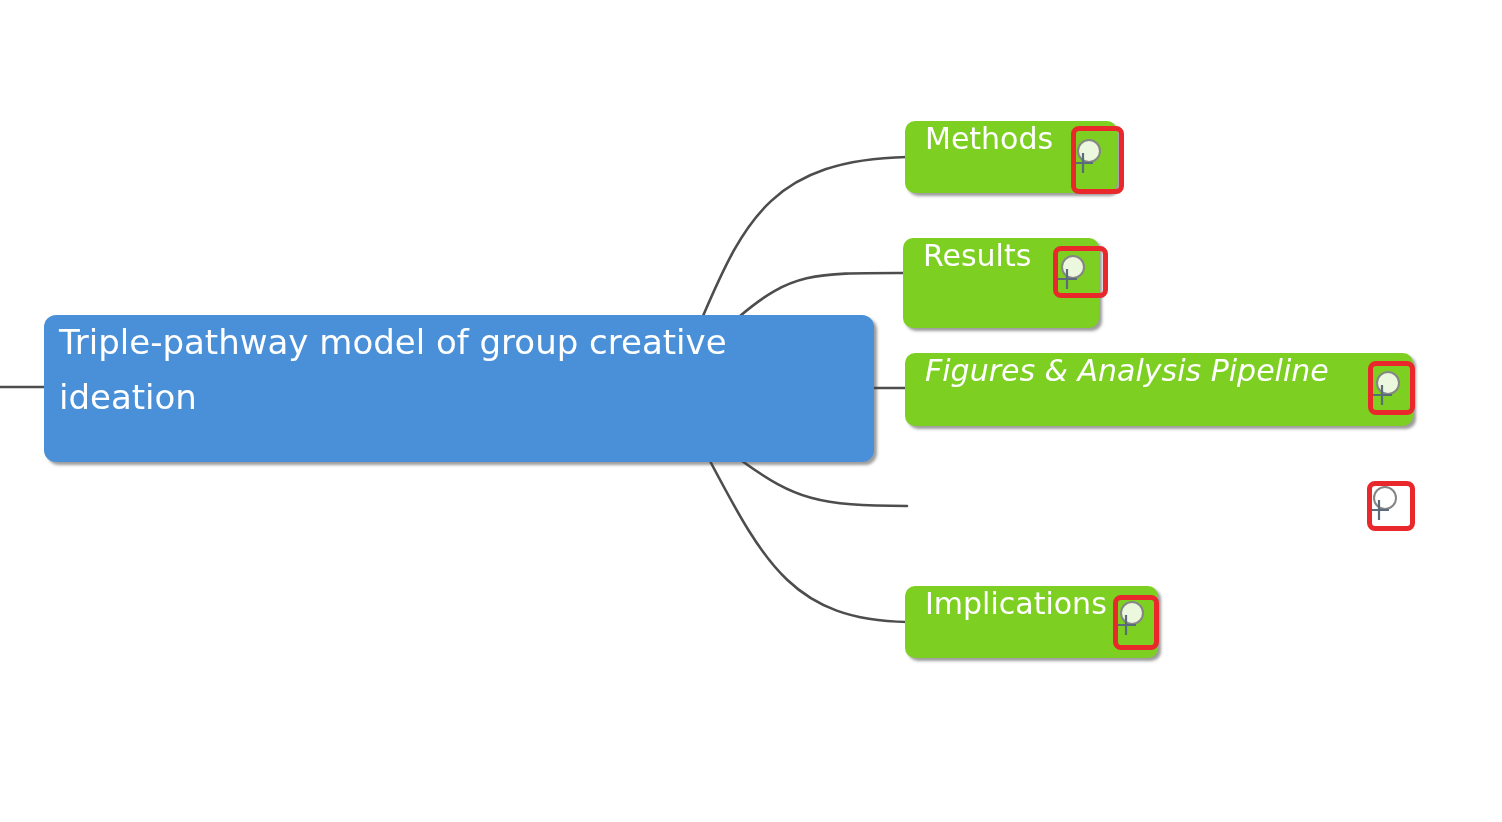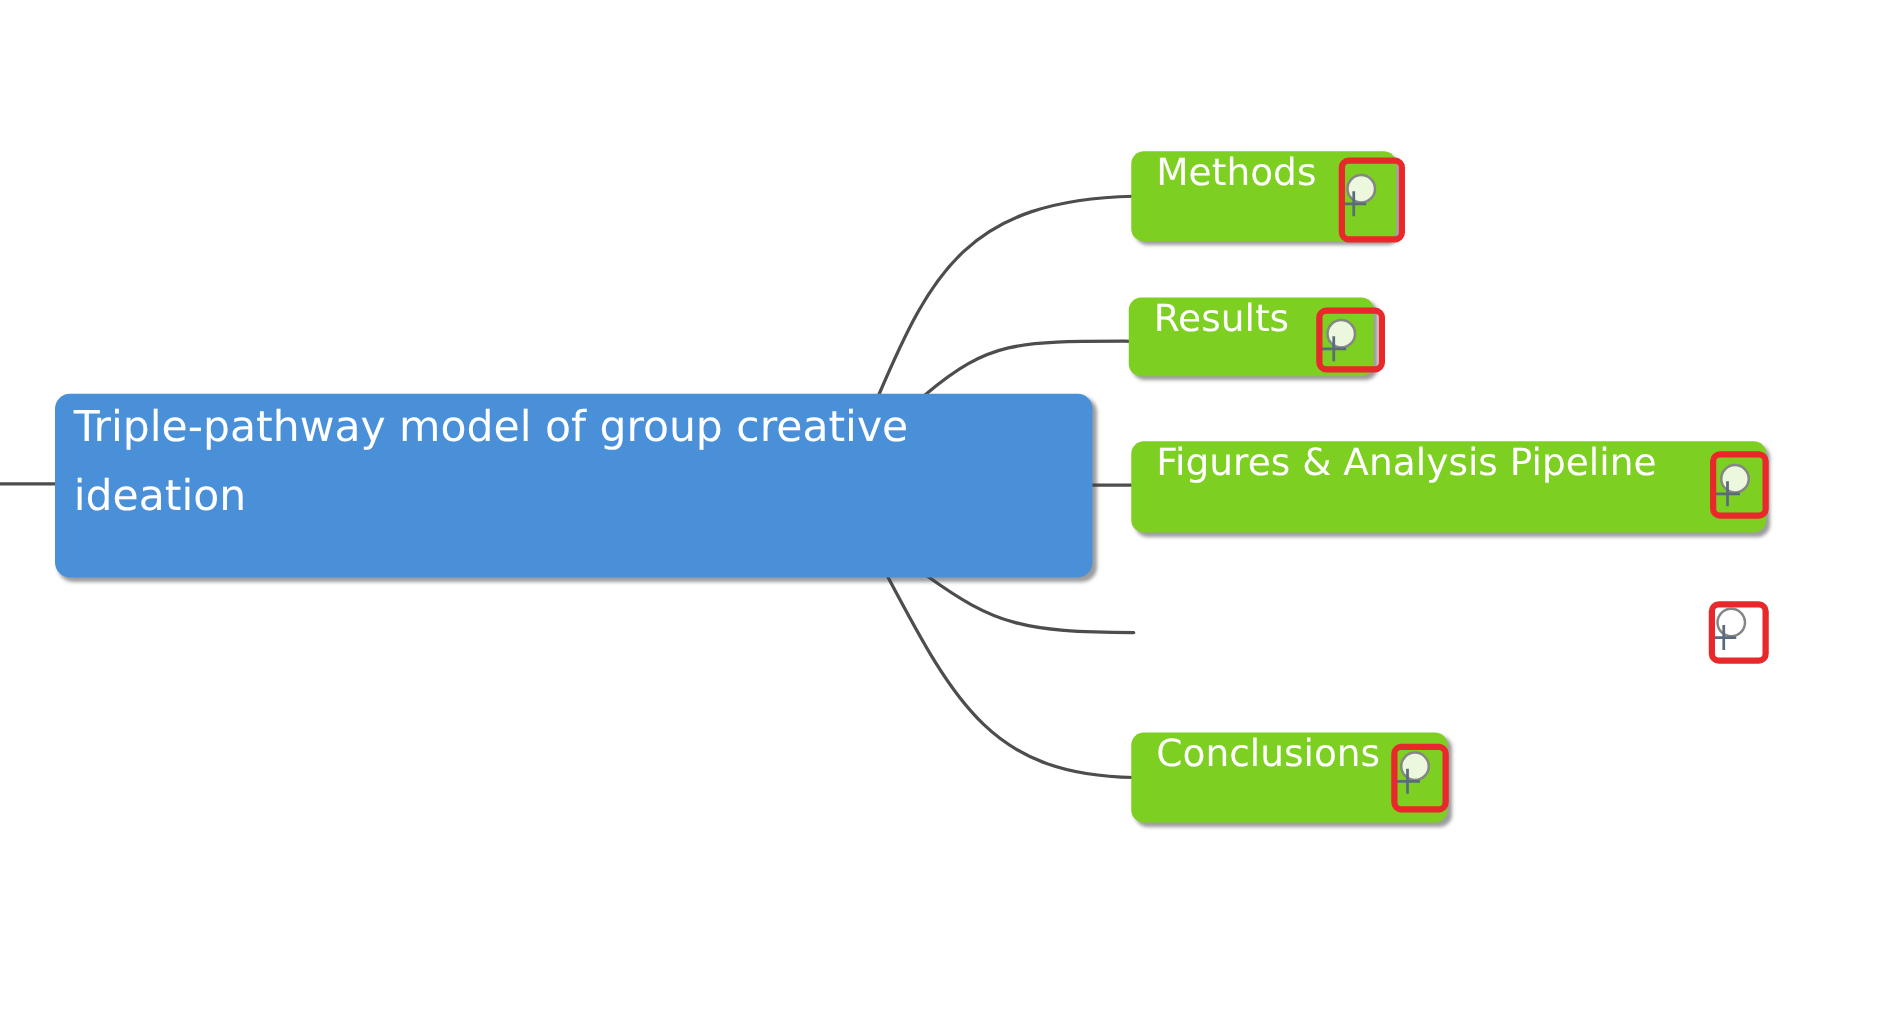--- a/index.html
+++ b/index.html
@@ -95,46 +95,46 @@
 
   <div class="node child" style="left:905px; top:121px; width:172px; height:72px;">
     <span>Methods</span>
   </div>
   <svg class="expand-icon" style="left:1069px; top:136px;" width="36" height="50" viewBox="0 0 36 50">
     <circle cx="20" cy="15" r="11"></circle>
     <path d="M4 27 H24 M14 17 V37"></path>
   </svg>
   <div class="highlight-box" style="left:1071px; top:126px; width:43px; height:58px;"></div>
 
-  <div class="node child" style="left:903px; top:238px; width:156px; height:63px;">
+  <div class="node child" style="left:903px; top:238px; width:156px; height:90px;">
     <span>Results</span>
   </div>
   <svg class="expand-icon" style="left:1053px; top:252px;" width="36" height="50" viewBox="0 0 36 50">
     <circle cx="20" cy="15" r="11"></circle>
     <path d="M4 27 H24 M14 17 V37"></path>
   </svg>
   <div class="highlight-box" style="left:1053px; top:246px; width:45px; height:42px;"></div>
 
-  <div class="node child" style="left:905px; top:353px; width:468px; height:73px;">
+  <div class="node child" style="left:905px; top:353px; width:468px; height:73px;font-style:italic;">
     <span>Figures &amp; Analysis Pipeline</span>
   </div>
   <svg class="expand-icon" style="left:1368px; top:368px;" width="36" height="50" viewBox="0 0 36 50">
     <circle cx="20" cy="15" r="11"></circle>
     <path d="M4 27 H24 M14 17 V37"></path>
   </svg>
   <div class="highlight-box" style="left:1368px; top:361px; width:37px; height:44px;"></div>
 
   <svg class="expand-icon" style="left:1365px; top:483px;" width="36" height="50" viewBox="0 0 36 50">
     <circle cx="20" cy="15" r="11"></circle>
     <path d="M4 27 H24 M14 17 V37"></path>
   </svg>
   <div class="highlight-box" style="left:1367px; top:481px; width:38px; height:40px;"></div>
 
   <div class="node child" style="left:905px; top:586px; width:213px; height:72px;">
-    <span>Conclusions</span>
+    <span>Implications</span>
   </div>
   <svg class="expand-icon" style="left:1112px; top:598px;" width="36" height="50" viewBox="0 0 36 50">
     <circle cx="20" cy="15" r="11"></circle>
     <path d="M4 27 H24 M14 17 V37"></path>
   </svg>
   <div class="highlight-box" style="left:1113px; top:595px; width:36px; height:45px;"></div>
 
 </div>
 
 </body></html>

